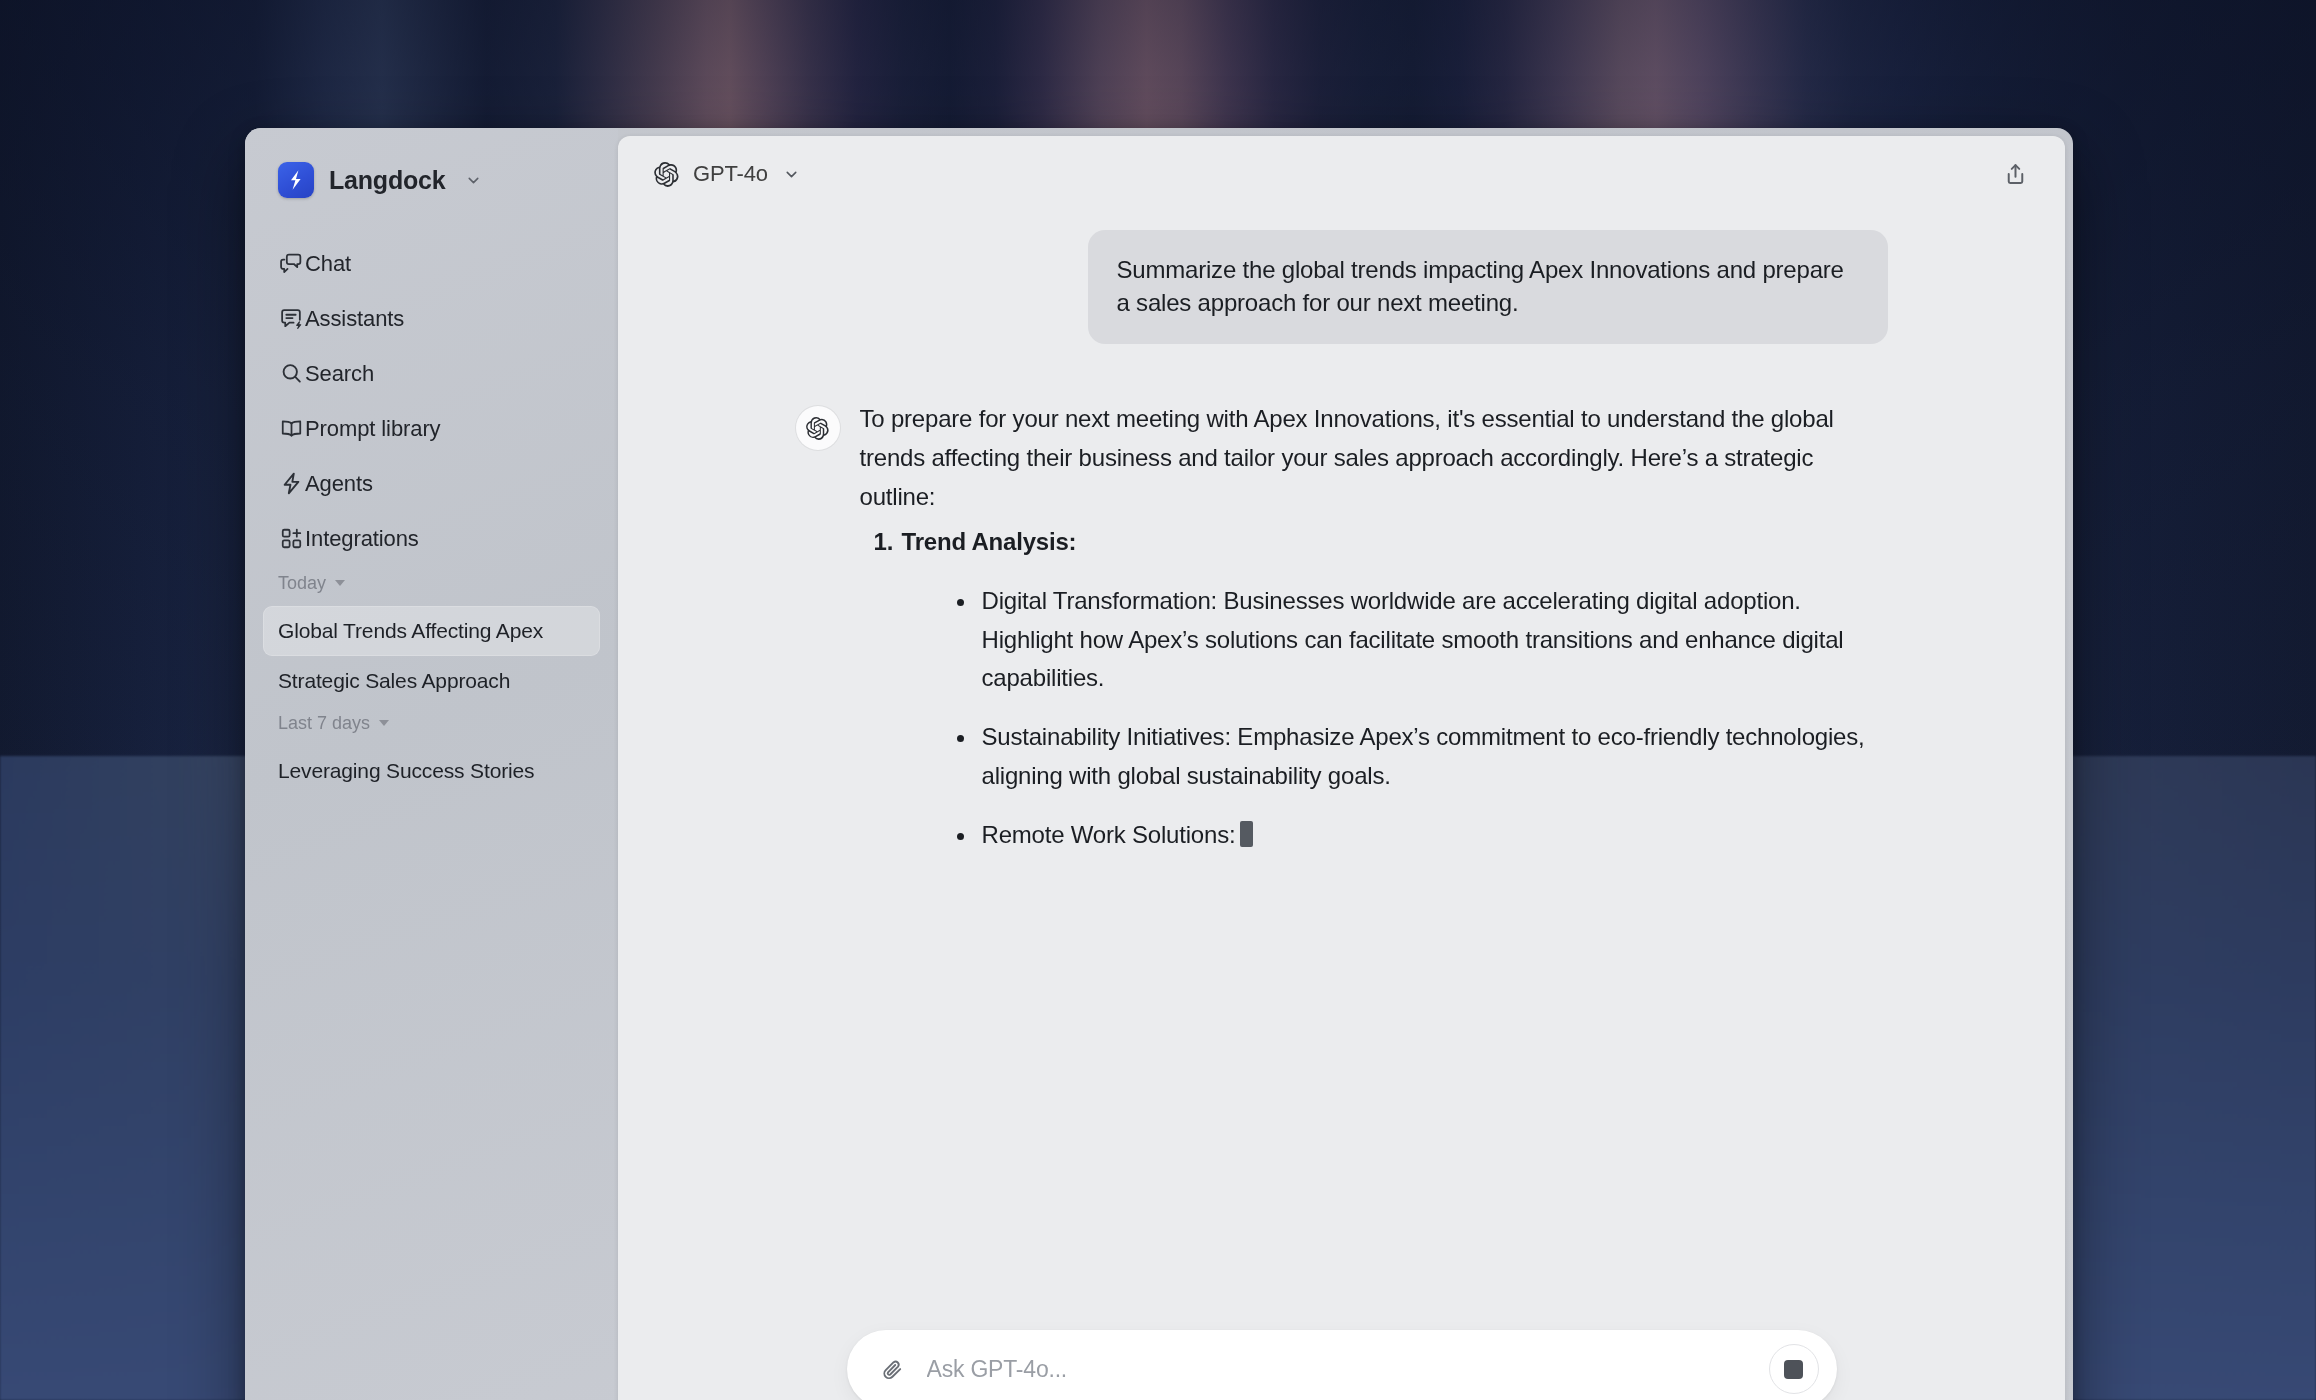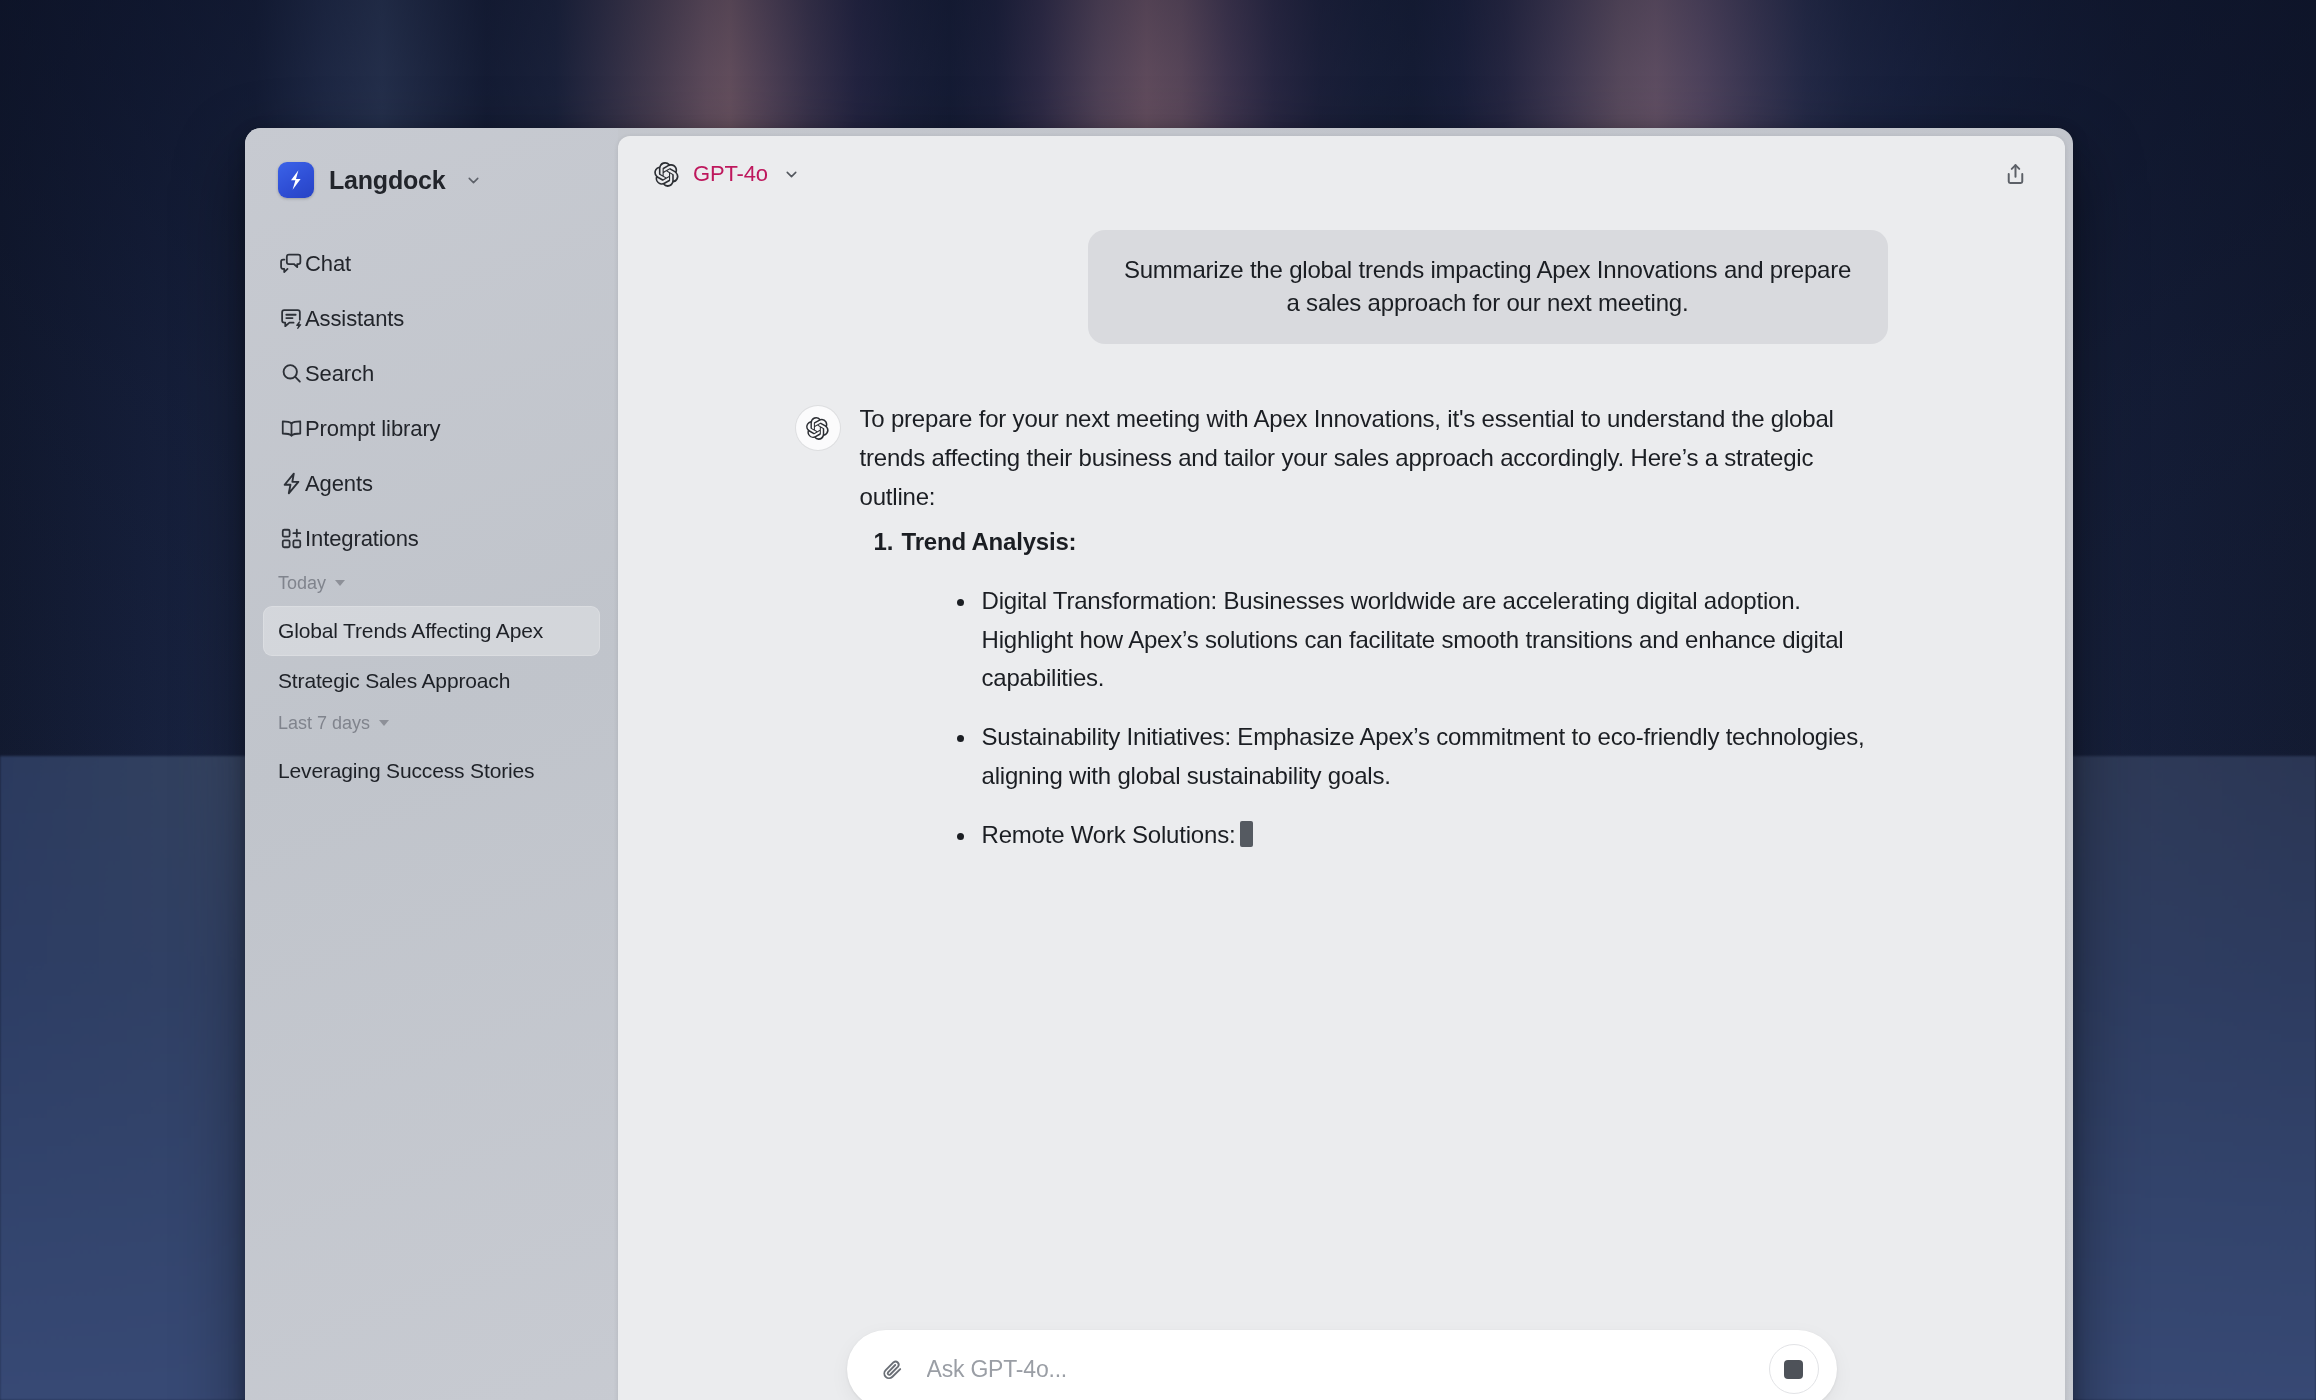--- a/index.html
+++ b/index.html
@@ -247,21 +247,21 @@
   .model-chip {
     display: flex;
     align-items: center;
     gap: 13px;
     padding: 7px 12px 7px 9px;
     border-radius: 9px;
     cursor: pointer;
   }
   .model-name {
     font-size: 22px;
-    color: #be185d;
+    color: #404040;
     letter-spacing: -0.15px;
   }
   .chip-caret { display: flex; align-items: center; color: #53575e; margin-left: 2px; }
 
   .icon-btn {
     width: 44px; height: 44px;
     border-radius: 9px;
     display: flex; align-items: center; justify-content: center;
     color: #5c6067;
     cursor: pointer;
@@ -286,21 +286,20 @@
   }
   .user-bubble {
     background: #d9dade;
     border-radius: 17px;
     padding: 23px 29px 25px 29px;
     max-width: 800px;
     font-size: 24px;
     line-height: 1.38;
     color: #1b1e23;
     letter-spacing: -0.2px;
-    text-align: center;
   }
 
   .assistant-row {
     display: flex;
     gap: 20px;
     margin-top: 56px;
     align-items: flex-start;
   }
   .assistant-avatar {
     width: 44px; height: 44px;

